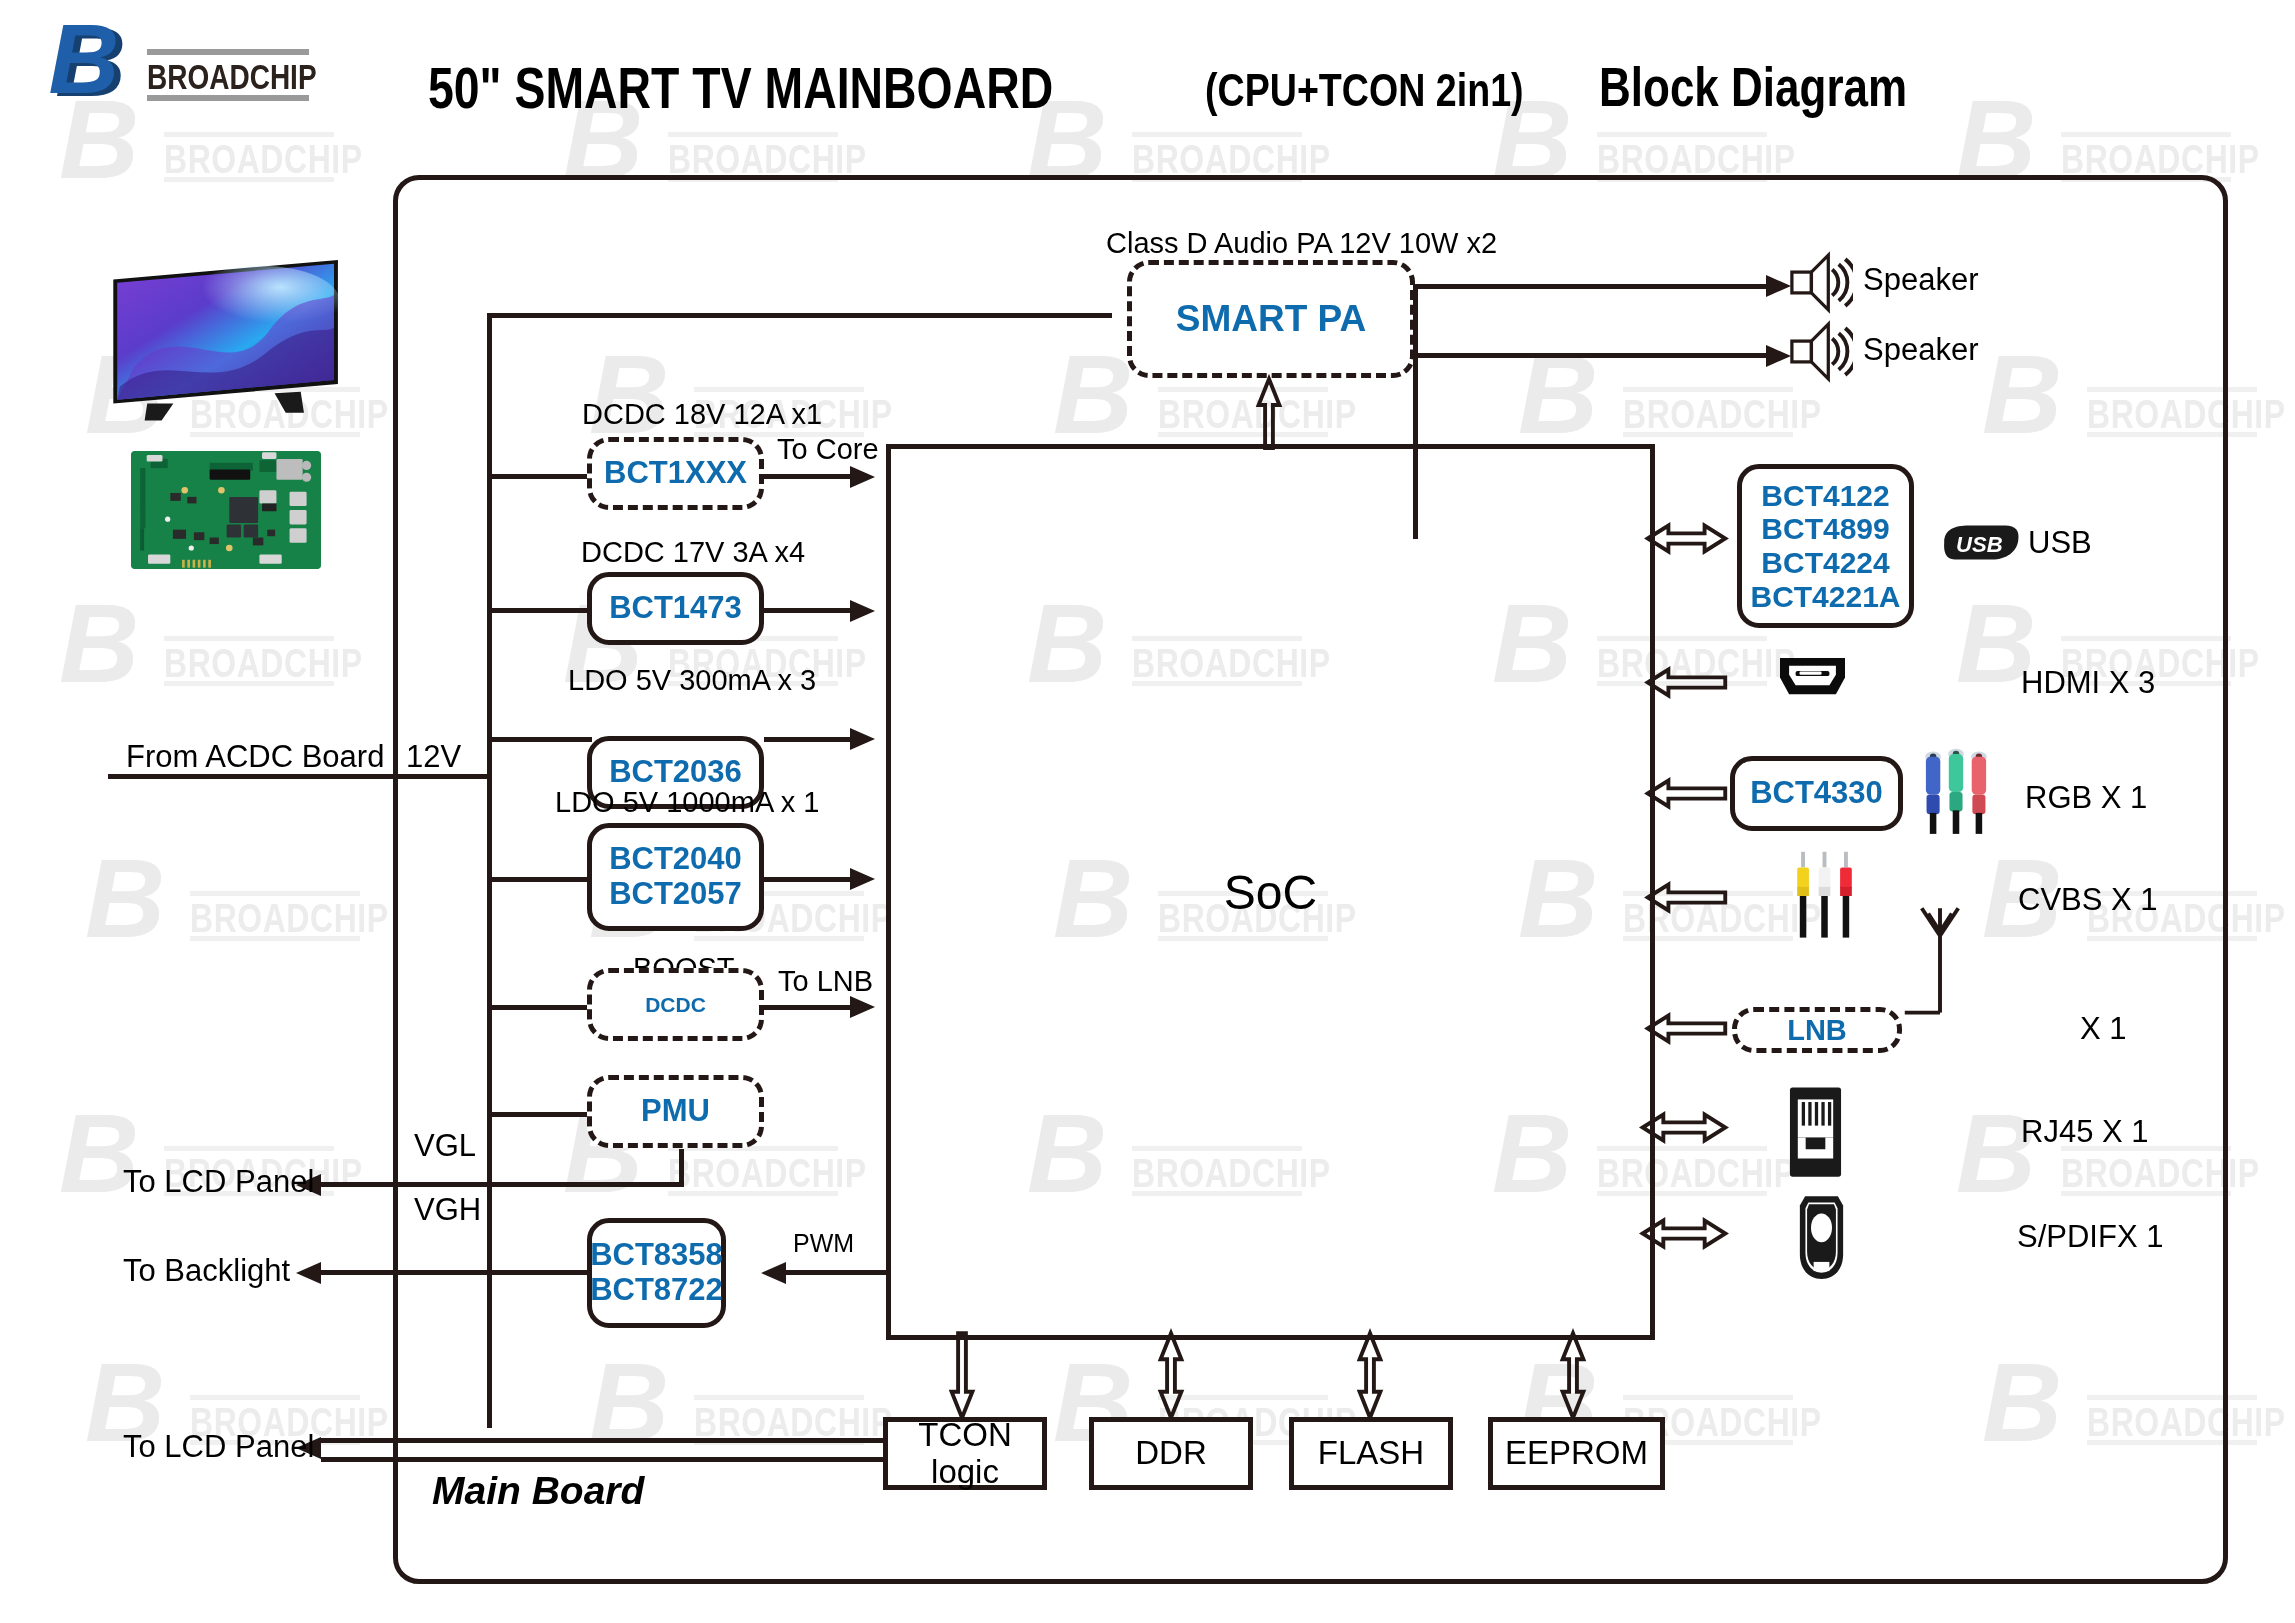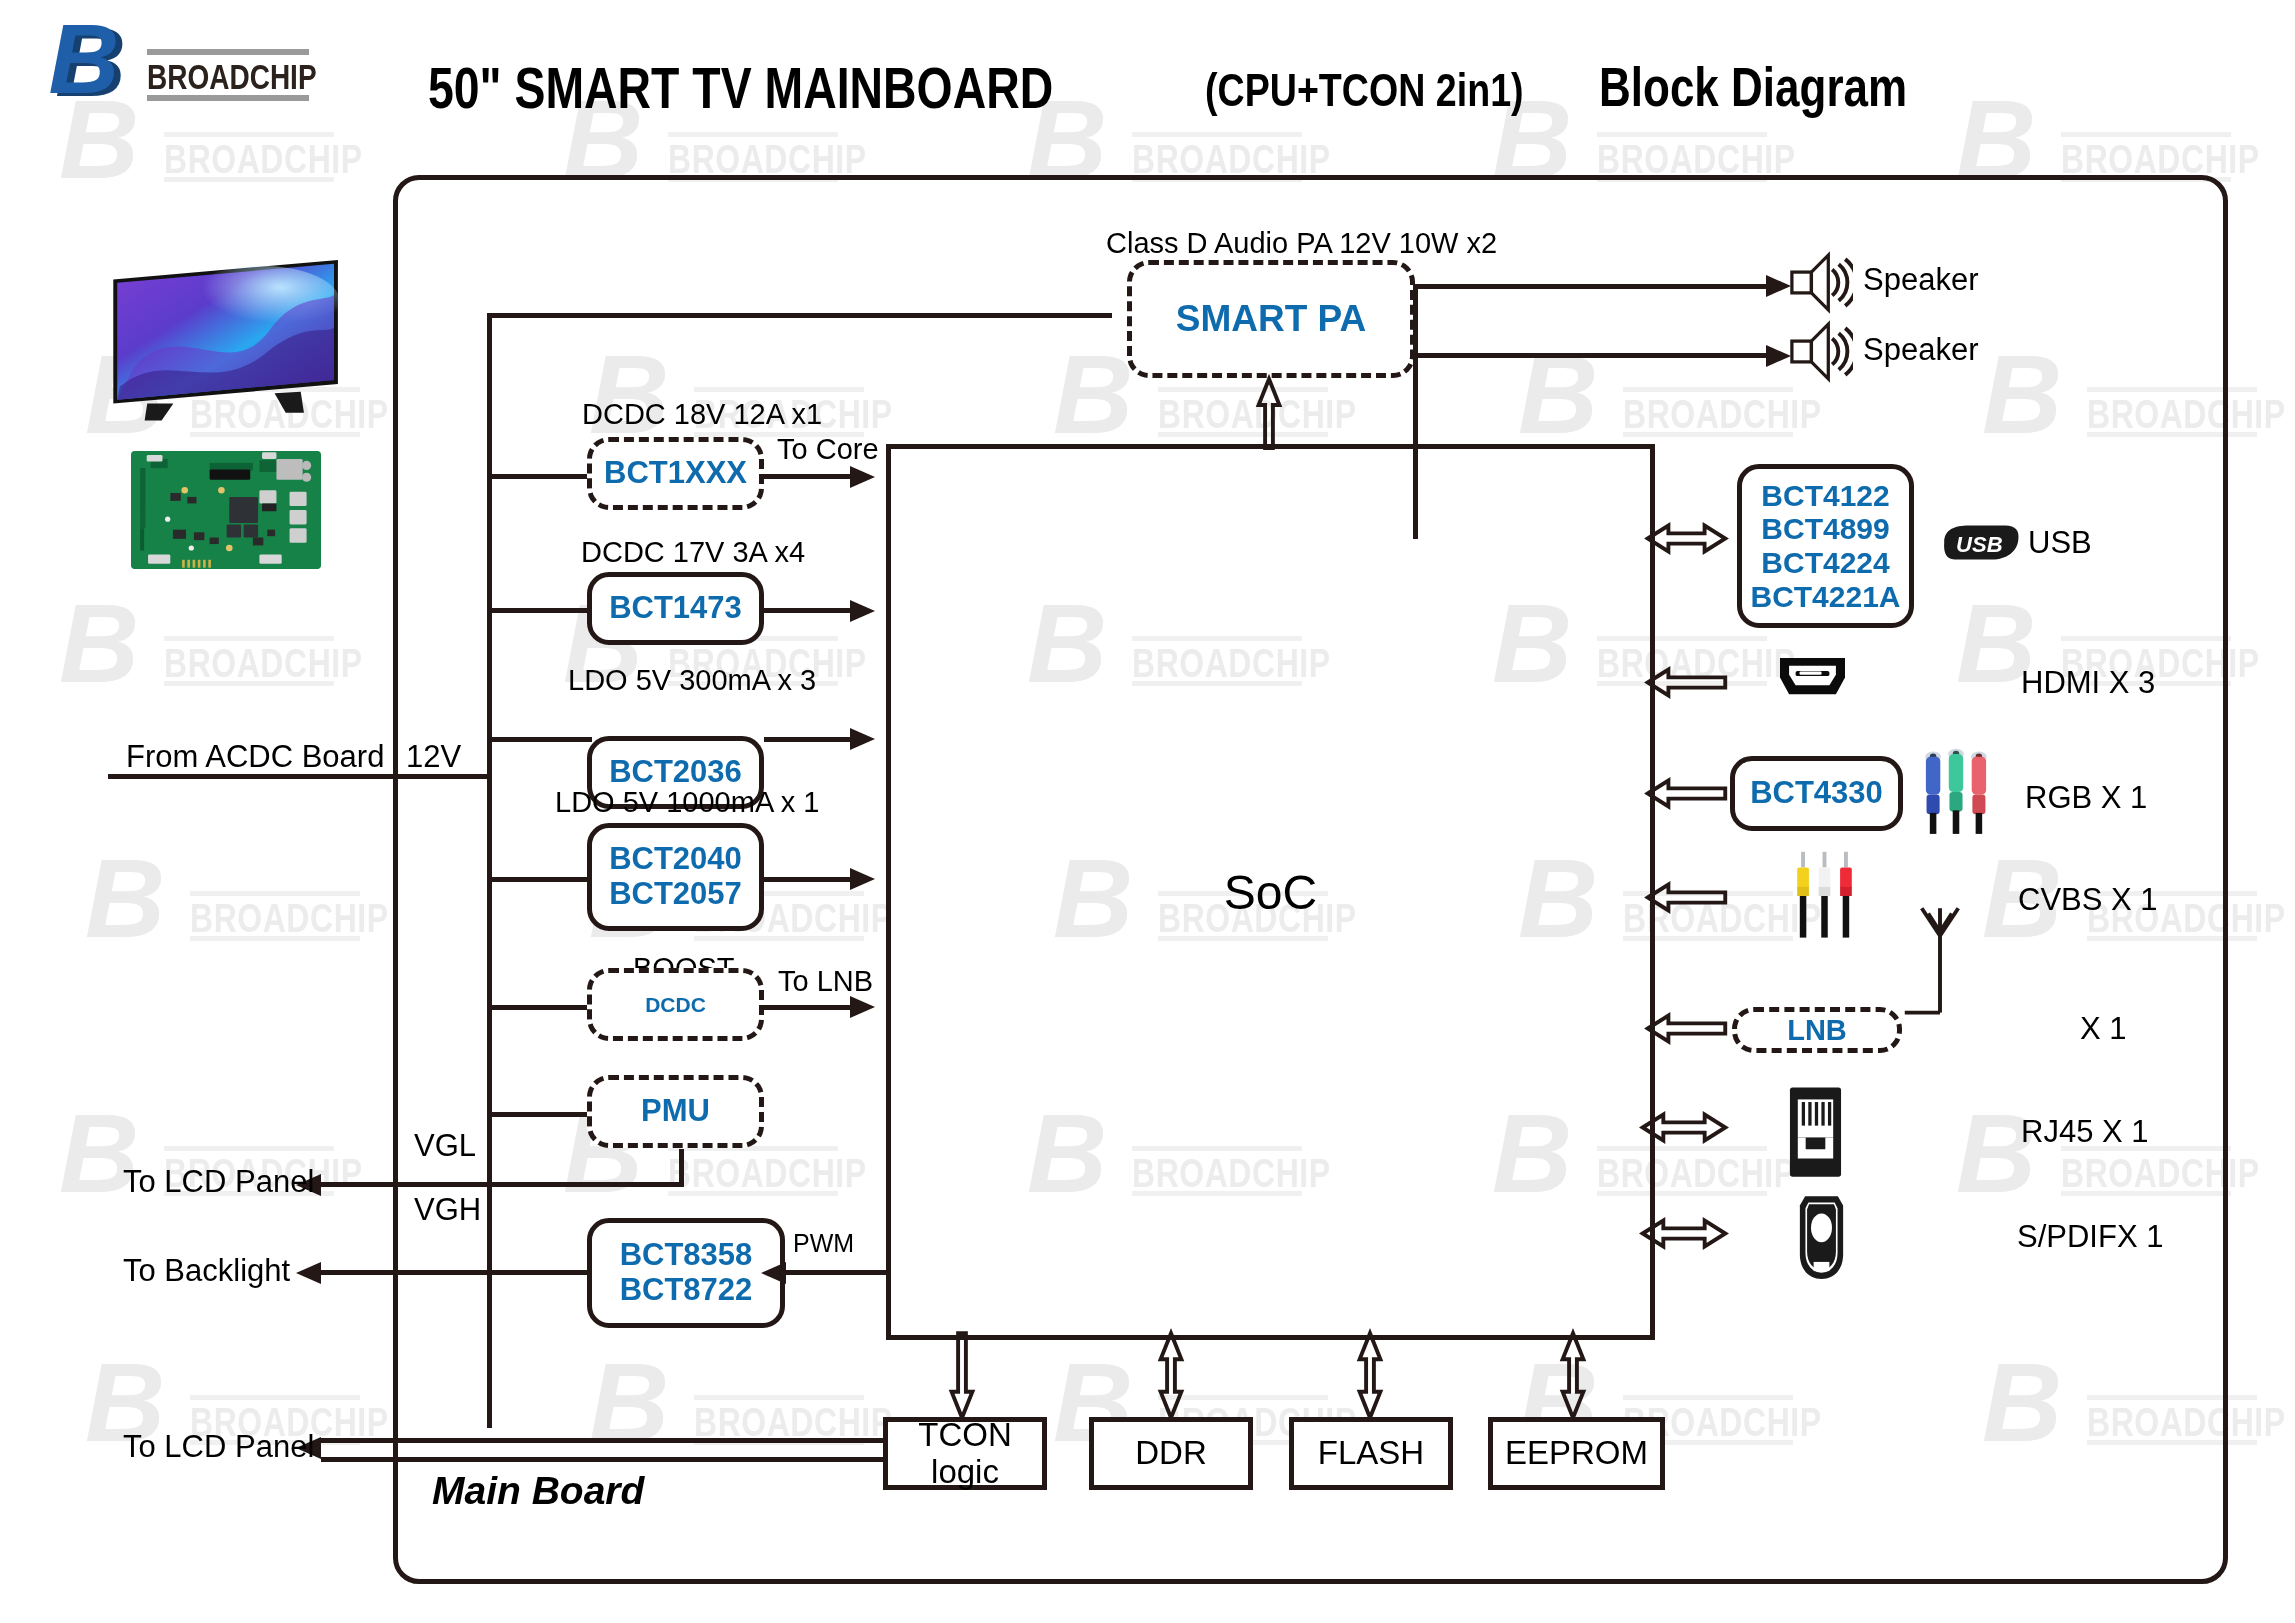--- a/index.html
+++ b/index.html
@@ -413,21 +413,21 @@
   <div class="ic" style="font-size:31px;">PMU</div>
 </div>
 
 <div class="v" style="left:679px;top:1149px;height:38px;"></div>
 <div class="h2" style="left:321px;top:1182px;width:361px;"></div>
 <div class="ar ar-l" style="left:296px;top:1174px;"></div>
 <div class="lab" style="left:123px;top:1166px;font-size:31px;">To LCD Panel</div>
 <div class="lab" style="left:414px;top:1130px;font-size:31px;">VGL</div>
 <div class="lab" style="left:414px;top:1194px;font-size:31px;">VGH</div>
 
-<div class="blk blk-solid" style="left:587px;top:1218px;width:198px;height:110px;">
+<div class="blk blk-solid" style="left:587px;top:1218px;width:139px;height:110px;">
   <div class="ic" style="font-size:31px;">BCT8358</div>
   <div class="ic" style="font-size:31px;">BCT8722</div>
 </div>
 <div class="h2" style="left:321px;top:1270px;width:268px;"></div>
 <div class="ar ar-l" style="left:296px;top:1262px;"></div>
 <div class="lab" style="left:123px;top:1255px;font-size:31px;">To Backlight</div>
 <div class="h2" style="left:785px;top:1270px;width:101px;"></div>
 <div class="ar ar-l" style="left:761px;top:1262px;"></div>
 <div class="lab" style="left:793px;top:1231px;font-size:25px;">PWM</div>
 

